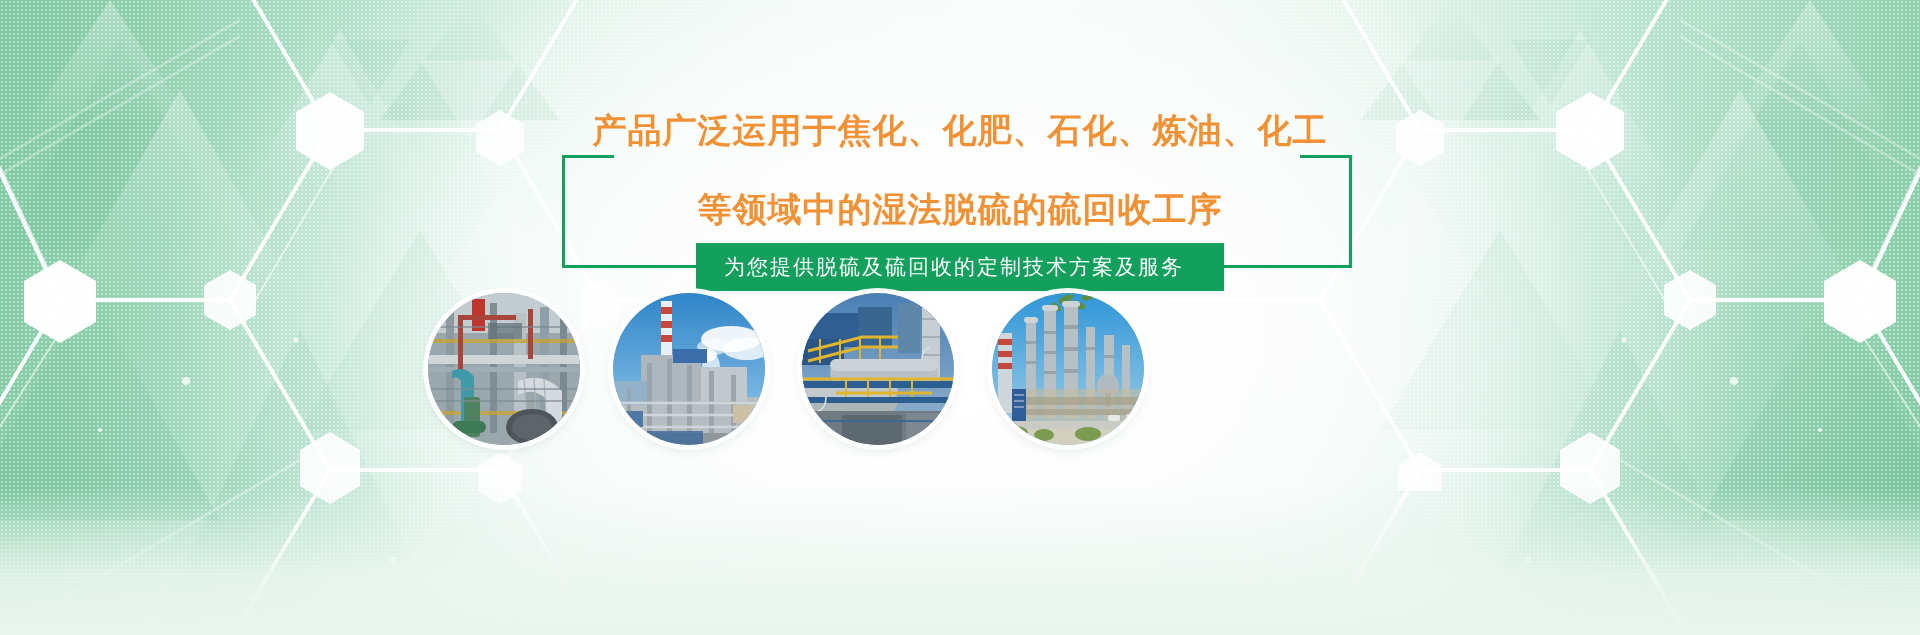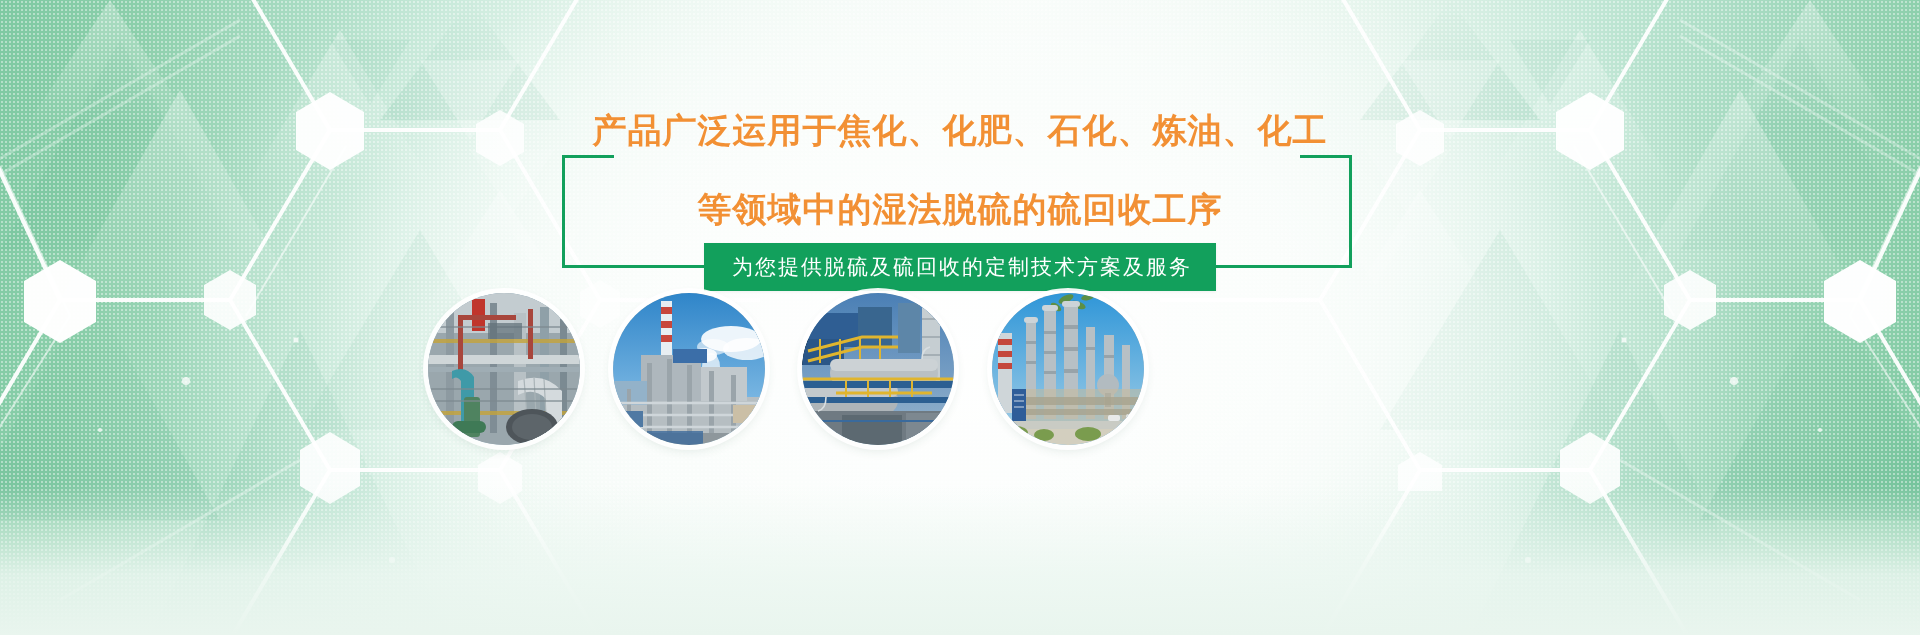--- a/index.html
+++ b/index.html
@@ -81,21 +81,21 @@
   }
   .headline .l2{display:block;margin-top:35px;}
 
   .subbar{
     position:absolute;left:50%;top:243px;transform:translateX(-50%);
     background:#12a05c;
     color:#ffffff;
     font-size:21px;line-height:21px;
     font-weight:500;
     letter-spacing:2px;
-    padding:13px 24px 14px 28px;
+    padding:13px 40px 14px 28px;
     white-space:nowrap;
     box-shadow:0 1px 3px rgba(0,0,0,.06);
   }
 
   
   .photos{position:absolute;left:0;top:293px;width:1920px;height:160px;}
   .photo{
     position:absolute;top:0;width:152px;height:152px;border-radius:50%;
     overflow:hidden;
     box-shadow:0 0 0 5px rgba(255,255,255,.92), 0 4px 12px rgba(40,90,65,.16);

